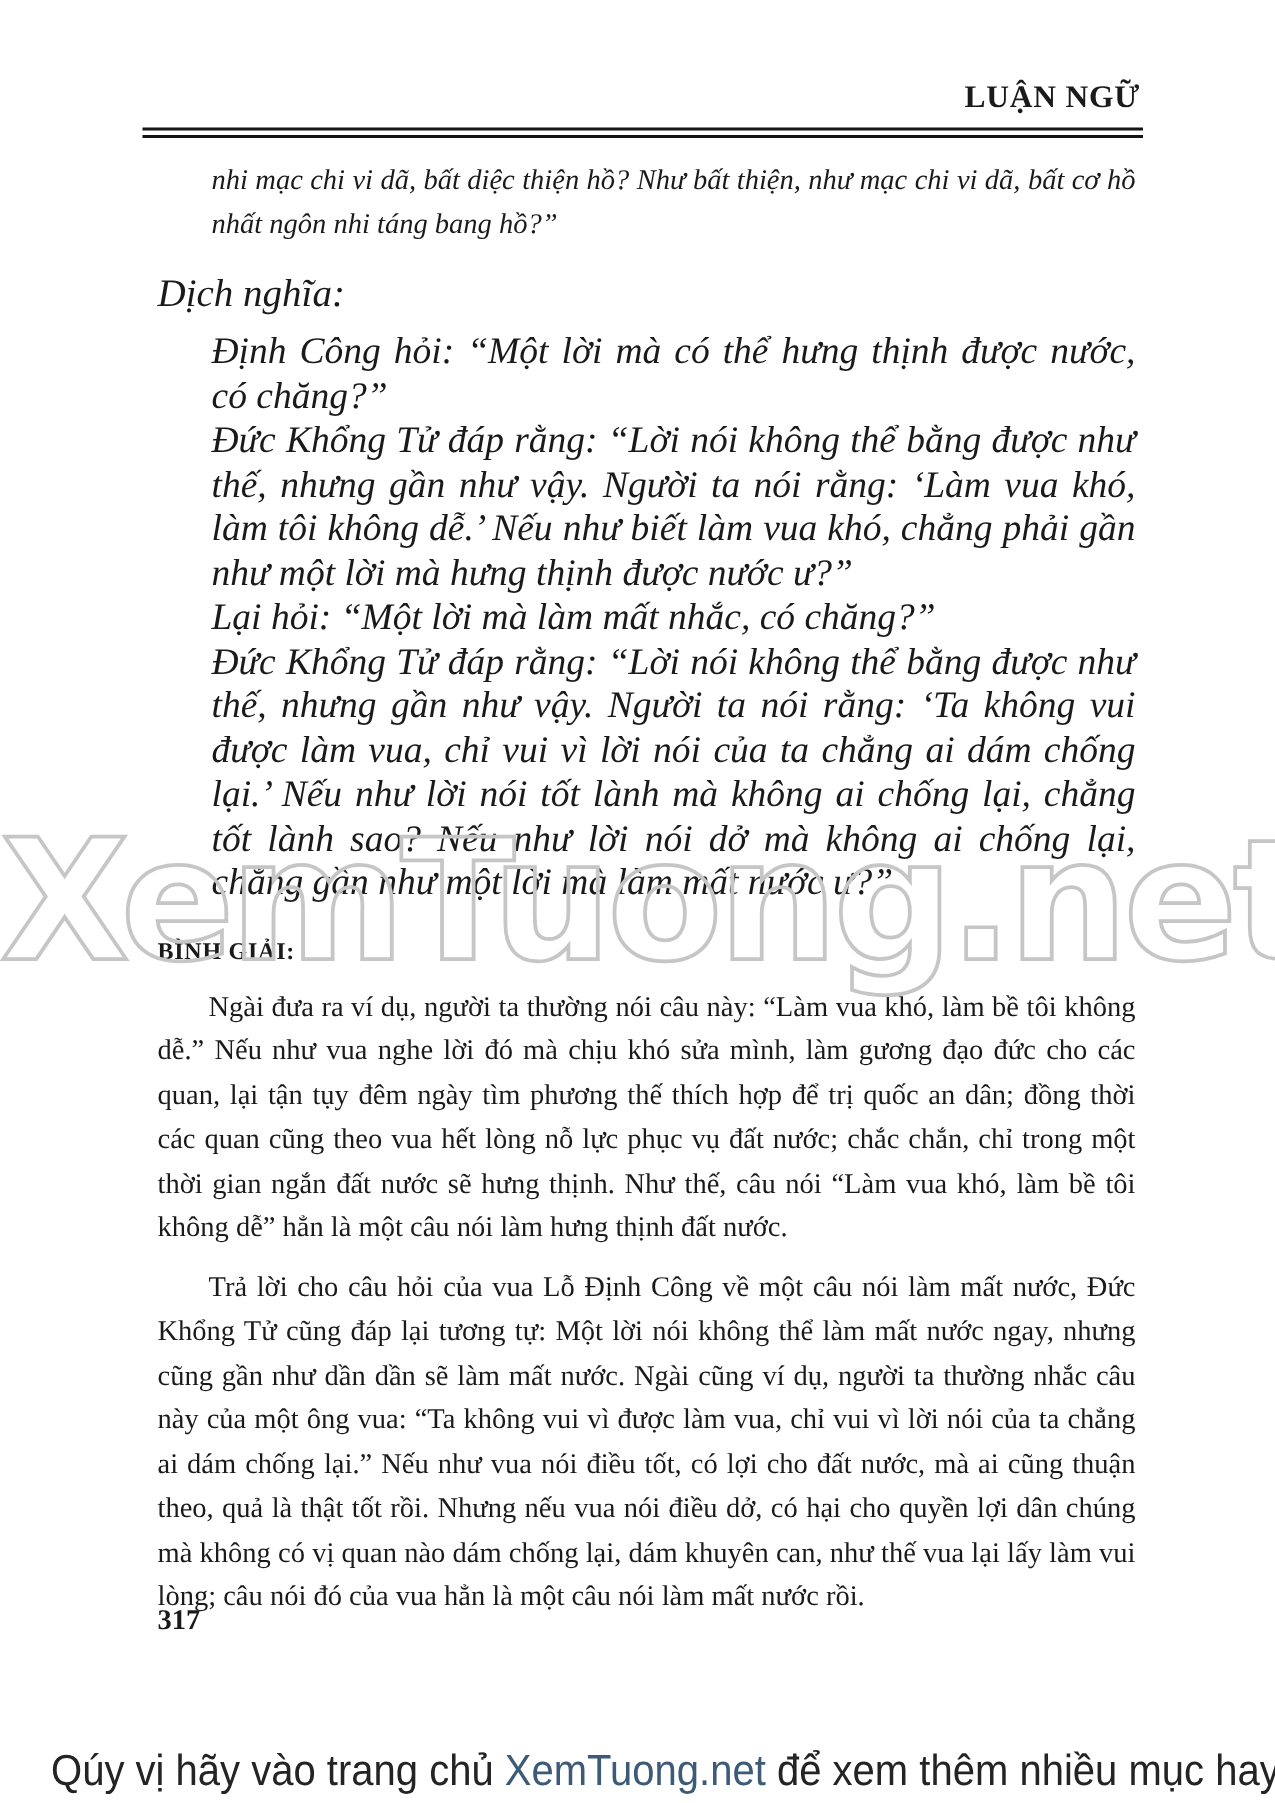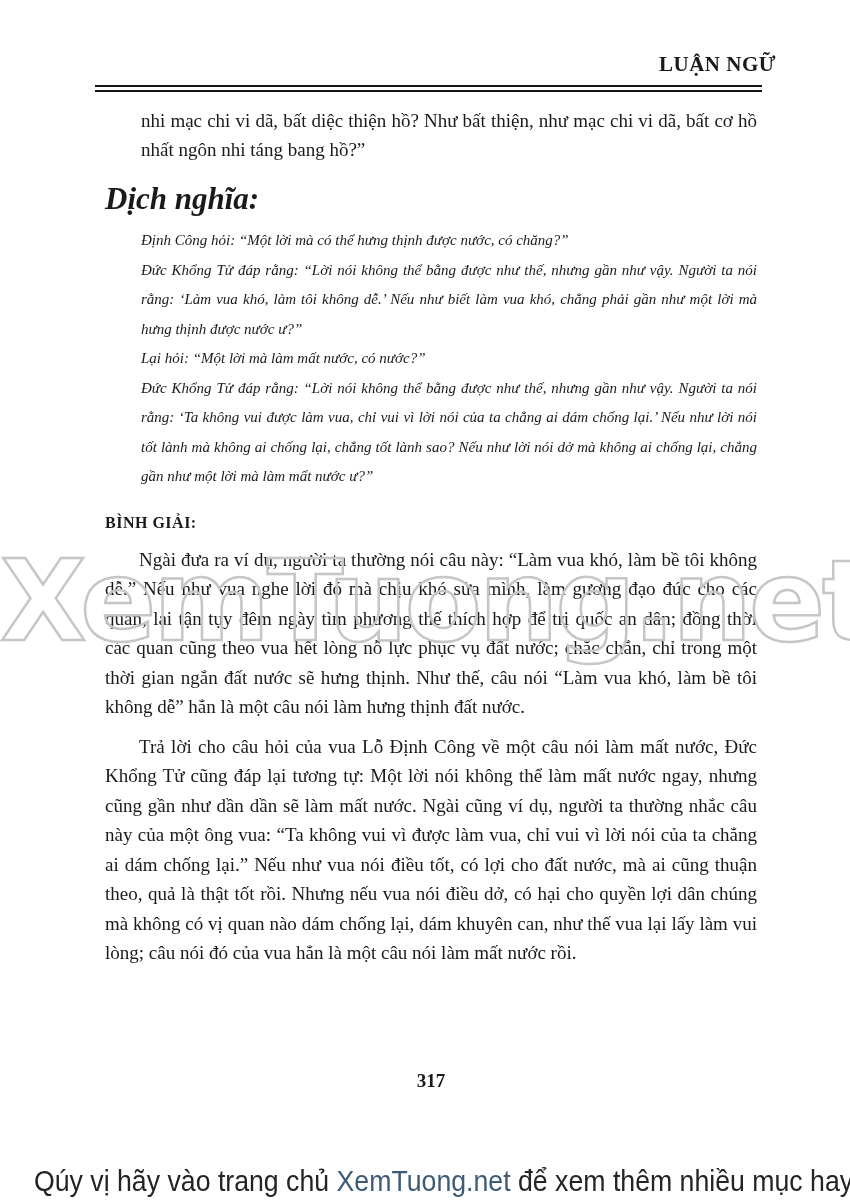--- a/index.html
+++ b/index.html
@@ -16,21 +16,21 @@
     color: #1a1a1a;
   }
   .page {
     position: absolute;
     inset: 0;
   }
   .running-head {
     position: absolute;
     top: 52px;
     left: 95px;
-    right: 74px;
+    right: 90px;
     text-align: right;
     font-weight: bold;
     font-size: 21px;
     letter-spacing: 0.5px;
   }
   .double-rule {
     position: absolute;
     top: 85px;
     left: 95px;
     right: 88px;
@@ -39,34 +39,35 @@
     border-bottom: 2px solid #141414;
   }
   .content {
     position: absolute;
     top: 98px;
     left: 105px;
     width: 652px;
   }
   .trans-cont {
     margin: 8px 0 0 36px;
+    font-style: italic;
     font-size: 19px;
     line-height: 29px;
     text-align: justify;
   }
   .h-dich-nghia {
     font-style: italic;
-    font-weight: bold;
-    font-size: 31px;
+    font-weight: normal;
+    font-size: 26px;
     margin: 17px 0 9px 0;
   }
   .quote-block p {
     margin: 0 0 0 36px;
     font-style: italic;
-    font-size: 15px;
+    font-size: 25px;
     line-height: 29.5px;
     text-align: justify;
   }
   .h-binh-giai {
     font-style: normal;
     font-weight: bold;
     font-size: 16px;
     margin: 22px 0 13px 0;
     letter-spacing: 0.5px;
   }
@@ -75,21 +76,21 @@
     font-size: 19px;
     line-height: 29.5px;
     text-align: justify;
     text-indent: 34px;
   }
   .page-number {
     position: absolute;
     top: 1070px;
     left: 105px;
     width: 652px;
-    text-align: center;
+    text-align: left;
     font-weight: bold;
     font-size: 19px;
   }
   .watermark {
     position: absolute;
     top: 536px;
     left: 0;
     width: 850px;
     text-align: center;
     font-family: "DejaVu Sans", sans-serif;
@@ -132,21 +133,21 @@
 
   <div class="content">
 
     <p class="trans-cont">nhi mạc chi vi dã, bất diệc thiện hồ? Như bất thiện, như mạc chi vi dã, bất cơ hồ nhất ngôn nhi táng bang hồ?”</p>
 
     <h2 class="h-dich-nghia">Dịch nghĩa:</h2>
 
     <div class="quote-block">
       <p>Định Công hỏi: “Một lời mà có thể hưng thịnh được nước, có chăng?”</p>
       <p>Đức Khổng Tử đáp rằng: “Lời nói không thể bằng được như thế, nhưng gần như vậy. Người ta nói rằng: ‘Làm vua khó, làm tôi không dễ.’ Nếu như biết làm vua khó, chẳng phải gần như một lời mà hưng thịnh được nước ư?”</p>
-      <p>Lại hỏi: “Một lời mà làm mất nước, có nước?”</p>
+      <p>Lại hỏi: “Một lời mà làm mất nhắc, có chăng?”</p>
       <p>Đức Khổng Tử đáp rằng: “Lời nói không thể bằng được như thế, nhưng gần như vậy. Người ta nói rằng: ‘Ta không vui được làm vua, chỉ vui vì lời nói của ta chẳng ai dám chống lại.’ Nếu như lời nói tốt lành mà không ai chống lại, chẳng tốt lành sao? Nếu như lời nói dở mà không ai chống lại, chẳng gần như một lời mà làm mất nước ư?”</p>
     </div>
 
     <h2 class="h-binh-giai">BÌNH GIẢI:</h2>
 
     <p class="body-par">Ngài đưa ra ví dụ, người ta thường nói câu này: “Làm vua khó, làm bề tôi không dễ.” Nếu như vua nghe lời đó mà chịu khó sửa mình, làm gương đạo đức cho các quan, lại tận tụy đêm ngày tìm phương thế thích hợp để trị quốc an dân; đồng thời các quan cũng theo vua hết lòng nỗ lực phục vụ đất nước; chắc chắn, chỉ trong một thời gian ngắn đất nước sẽ hưng thịnh. Như thế, câu nói “Làm vua khó, làm bề tôi không dễ” hẳn là một câu nói làm hưng thịnh đất nước.</p>
     <p class="body-par">Trả lời cho câu hỏi của vua Lỗ Định Công về một câu nói làm mất nước, Đức Khổng Tử cũng đáp lại tương tự: Một lời nói không thể làm mất nước ngay, nhưng cũng gần như dần dần sẽ làm mất nước. Ngài cũng ví dụ, người ta thường nhắc câu này của một ông vua: “Ta không vui vì được làm vua, chỉ vui vì lời nói của ta chẳng ai dám chống lại.” Nếu như vua nói điều tốt, có lợi cho đất nước, mà ai cũng thuận theo, quả là thật tốt rồi. Nhưng nếu vua nói điều dở, có hại cho quyền lợi dân chúng mà không có vị quan nào dám chống lại, dám khuyên can, như thế vua lại lấy làm vui lòng; câu nói đó của vua hẳn là một câu nói làm mất nước rồi.</p>
 
   </div>
 

